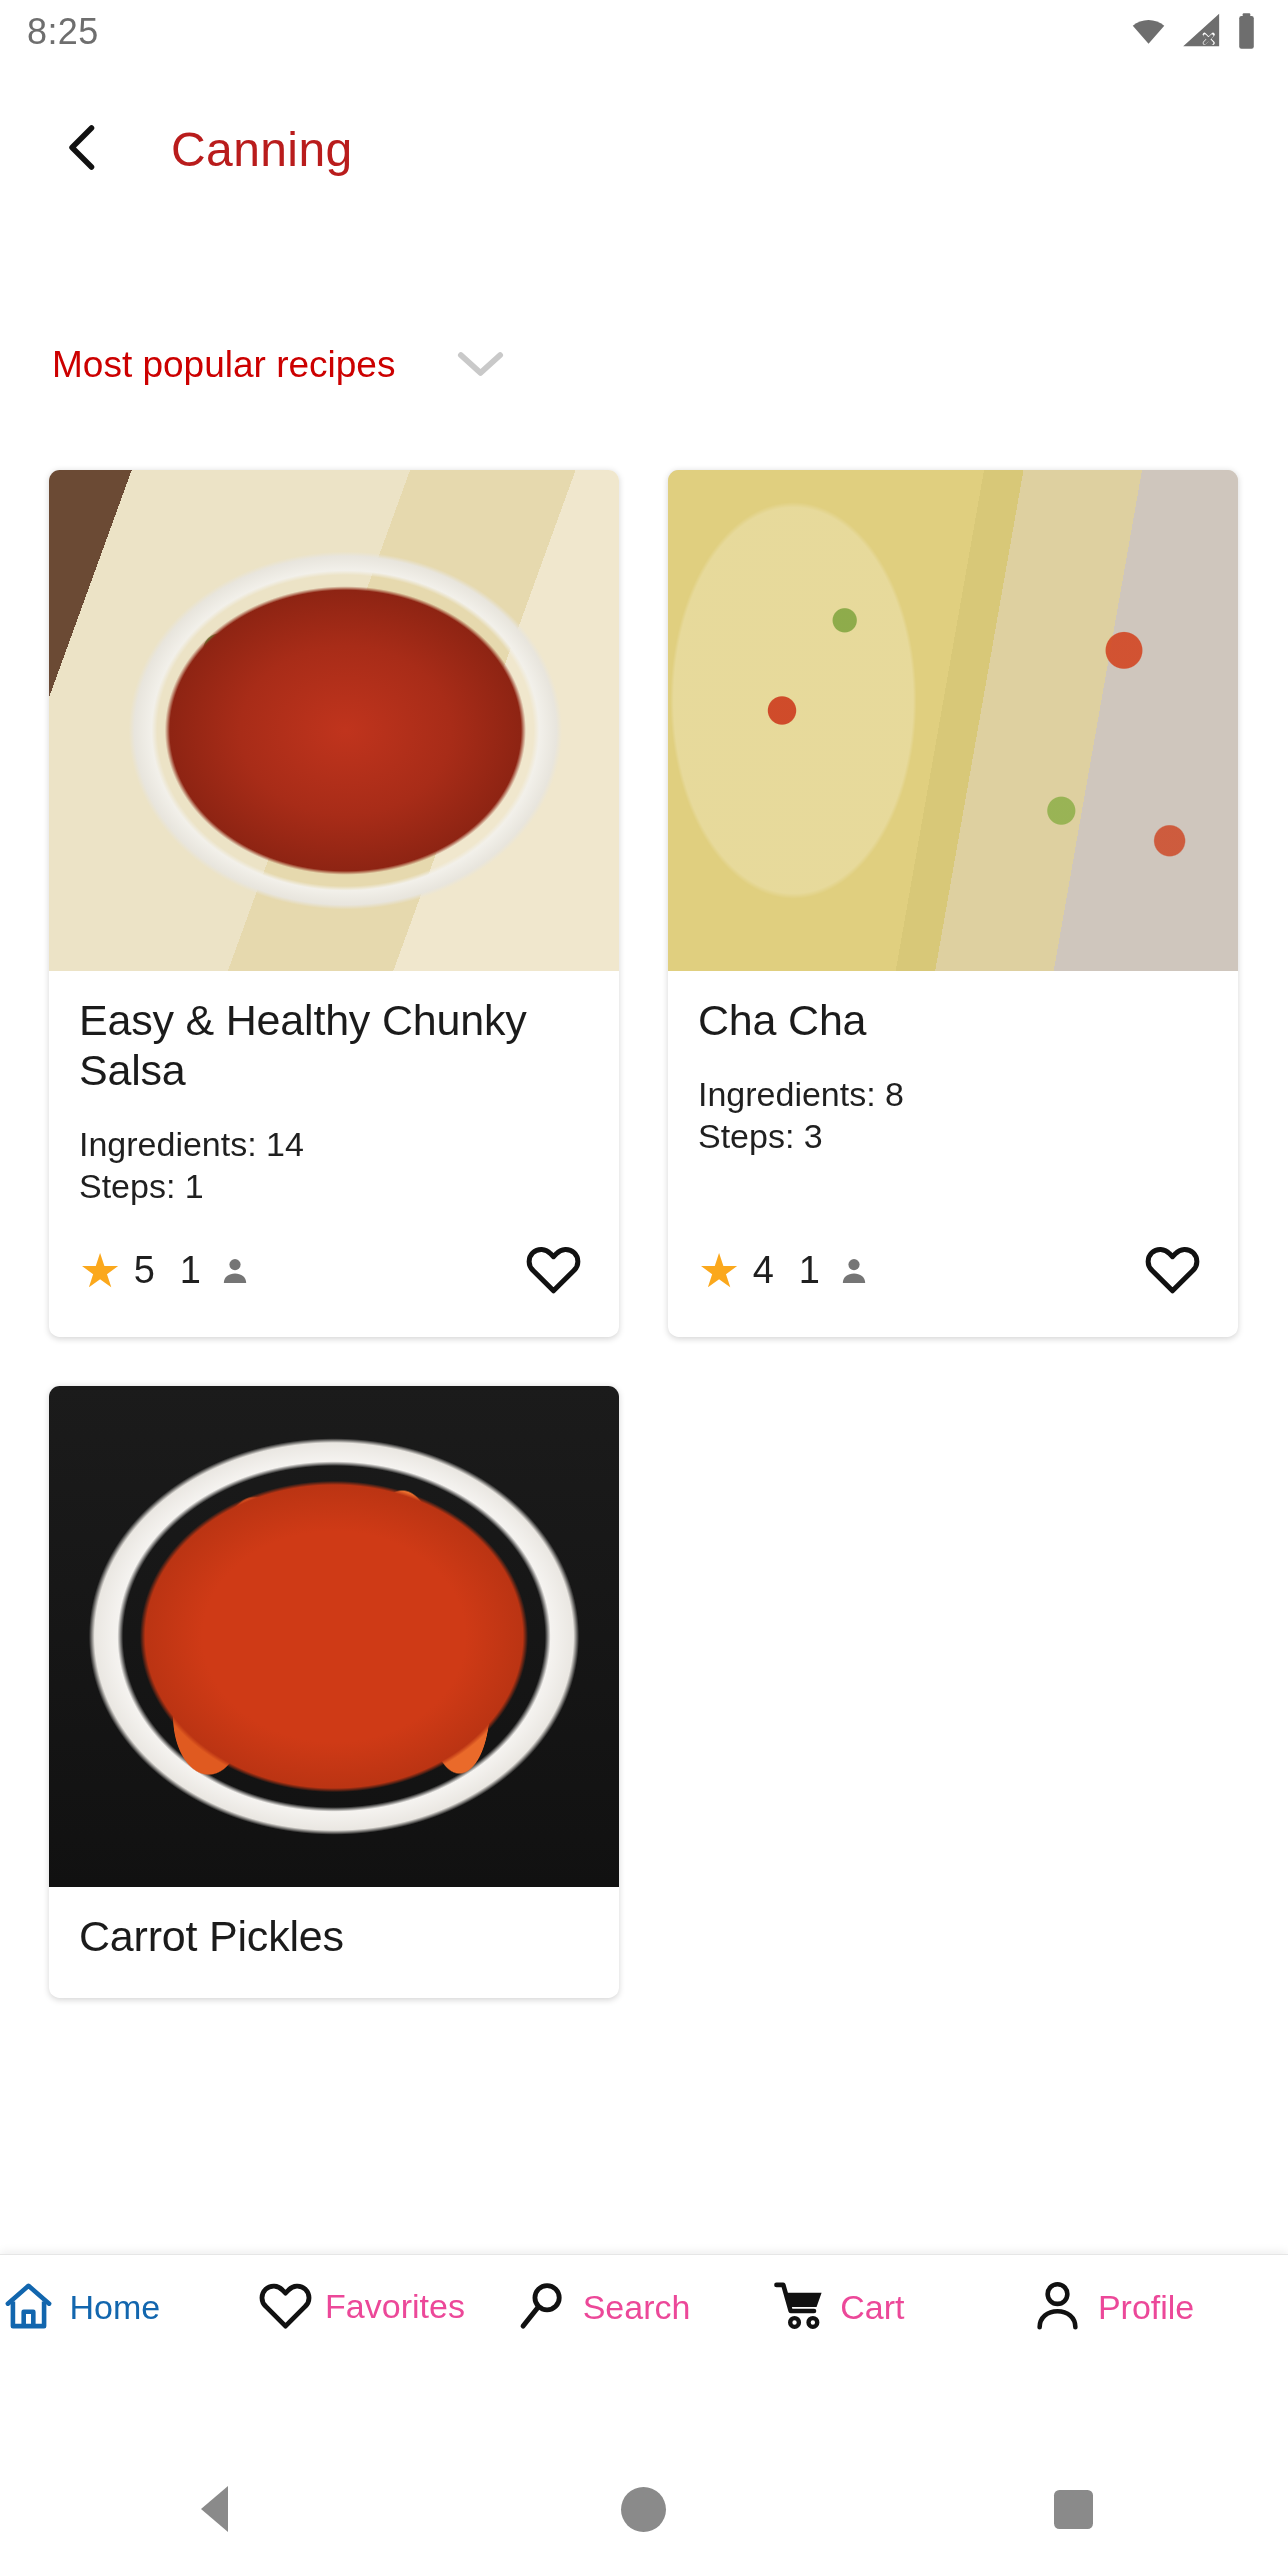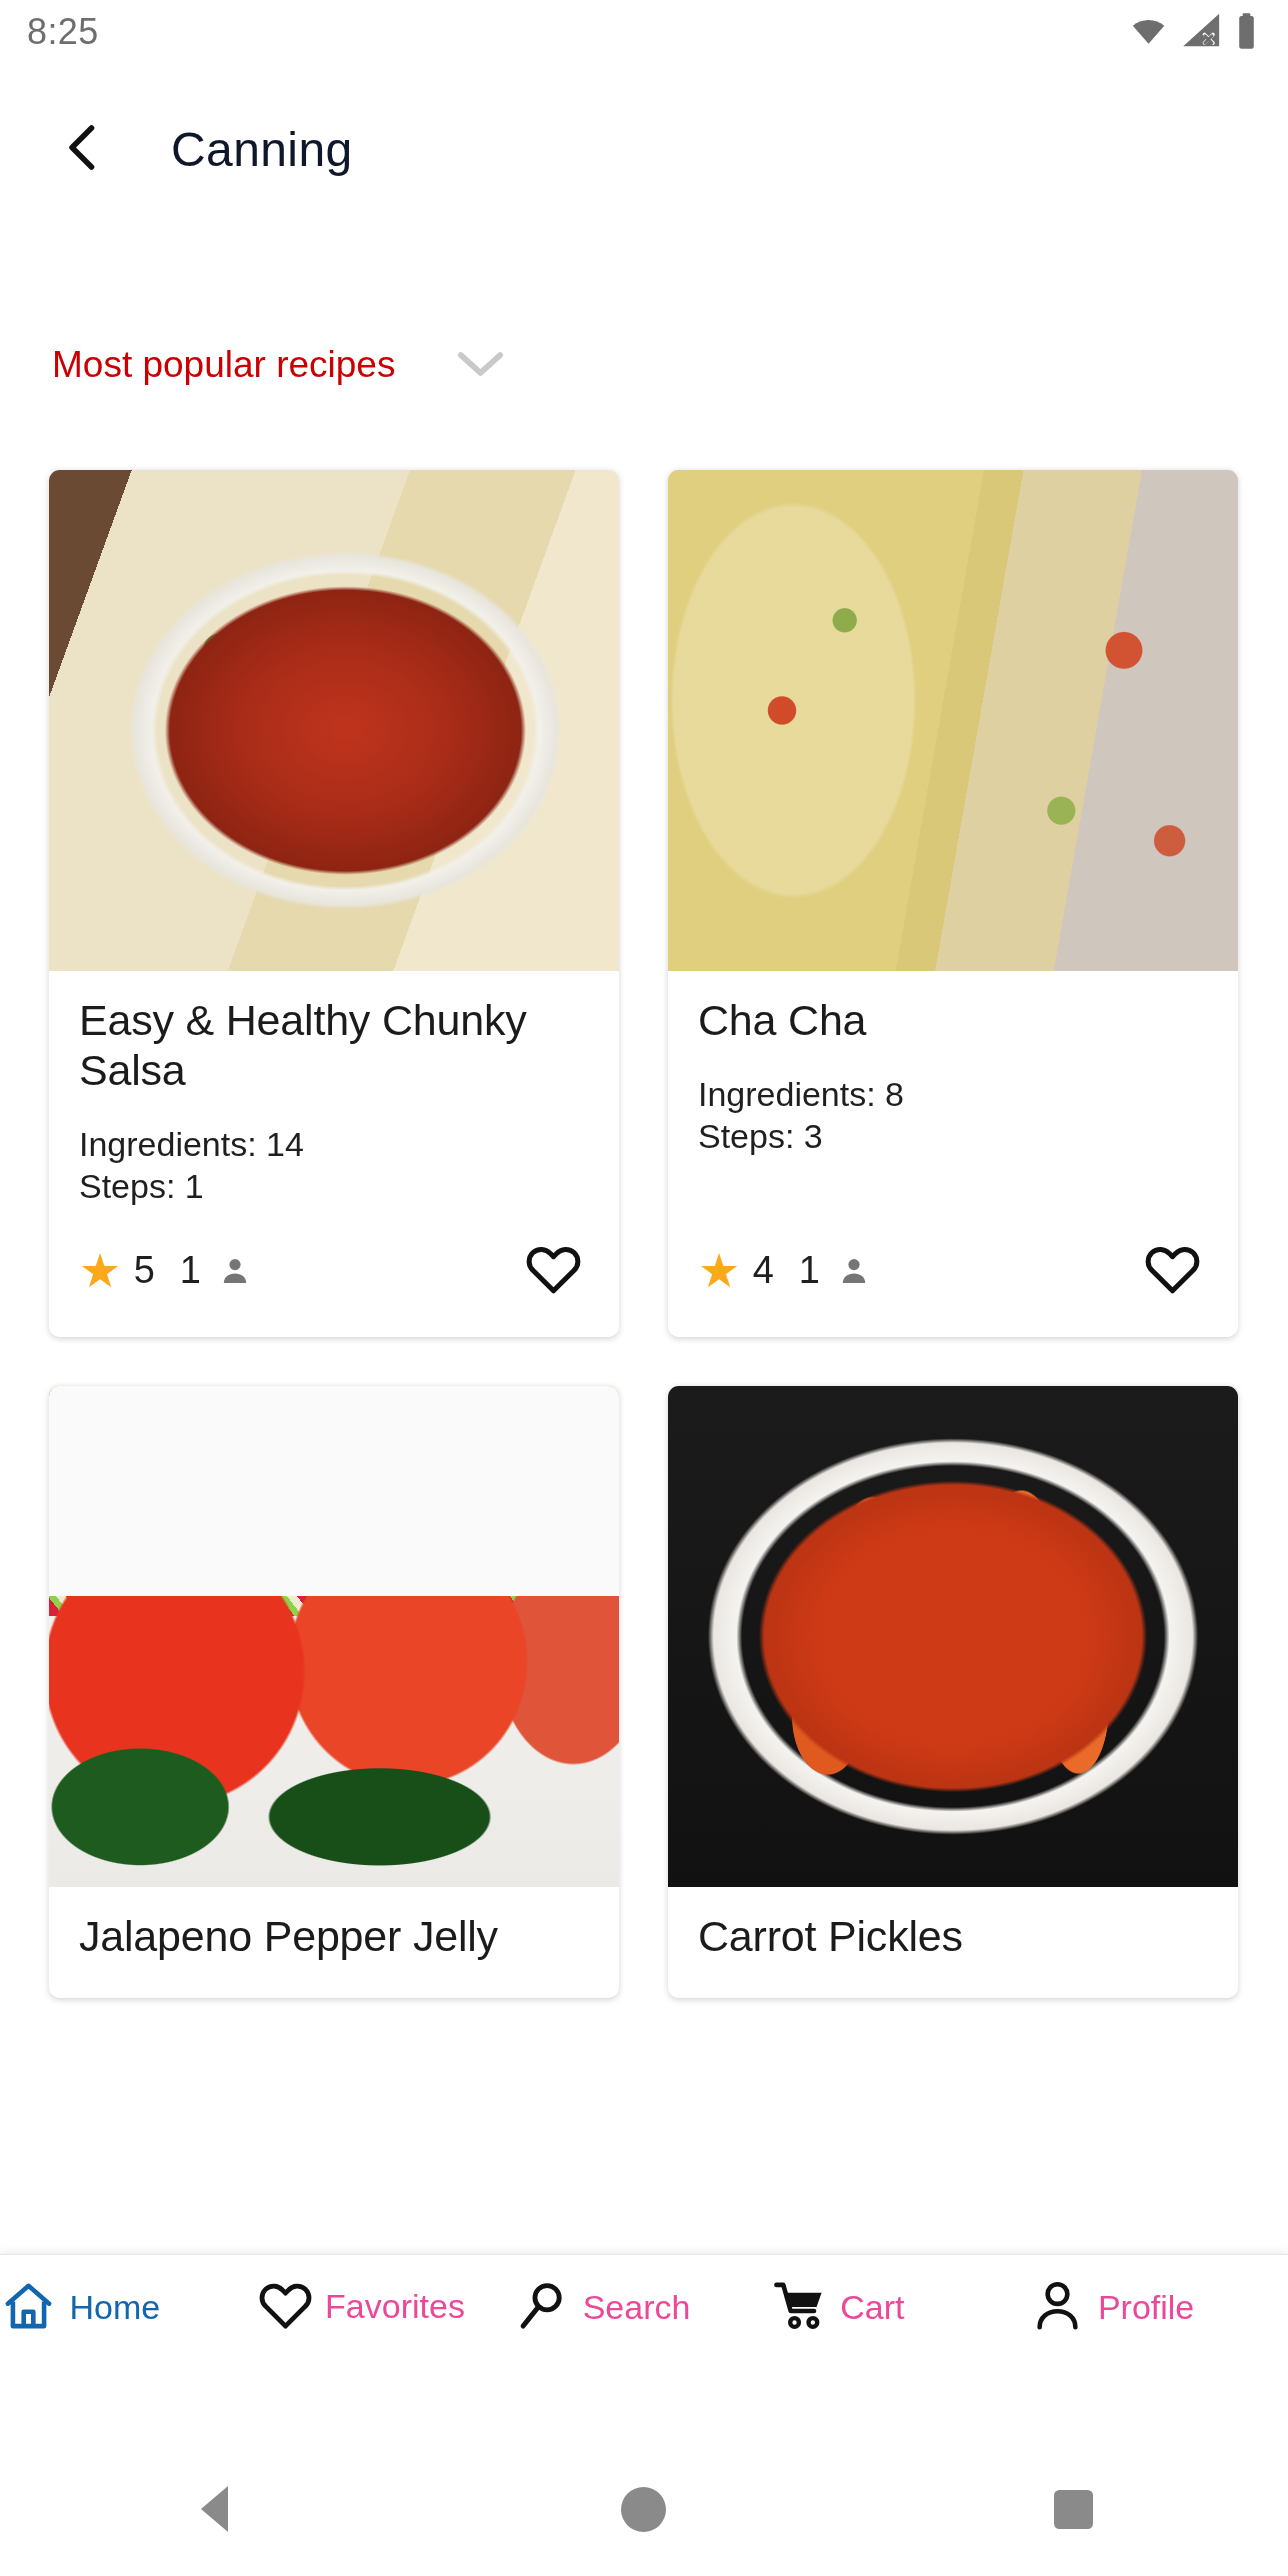--- a/index.html
+++ b/index.html
@@ -24,21 +24,21 @@
   .app-bar{
     position:absolute; top:64px; left:0; width:1288px; height:170px;
     display:flex; align-items:center;
   }
   .back-btn{
     width:107px; height:107px; margin-left:30px;
     display:flex; align-items:center; justify-content:center;
     cursor:pointer;
   }
   .app-title{
-    font-size:48px; color:#0f172a; margin-left:34px; letter-spacing:0.4px;
+    font-size:48px; color:#b91c1c; margin-left:34px; letter-spacing:0.4px;
   }
 
   
   .filter-row{
     position:absolute; top:324px; left:0; width:1288px; height:82px;
     display:flex; align-items:center;
   }
   .filter-label{
     margin-left:52px; font-size:37px; font-weight:normal; color:#cc0000;
   }
@@ -283,28 +283,20 @@
         <div class="heart-btn">
           <span>
             <svg width="57" height="54" viewBox="0 0 24 22">
               <path d="M12 20.2 3.4 11.6a5.1 5.1 0 1 1 7.3-7.1l1.3 1.3 1.3-1.3a5.1 5.1 0 1 1 7.3 7.1L12 20.2z" fill="none" stroke="#111" stroke-width="2.1" stroke-linejoin="round"></path>
             </svg>
           </span>
         </div>
       </div>
     </div>
 
-    <div class="card row2">
-      <div class="card-img">
-          <div class="img-jelly"></div>
-        </div>
-      <div class="card-body">
-        <div class="card-title">Jalapeno Pepper Jelly</div>
-      </div>
-    </div>
 
     <div class="card row2">
       <div class="card-img">
           <div class="img-carrot"></div>
         </div>
       <div class="card-body">
         <div class="card-title">Carrot Pickles</div>
       </div>
     </div>
 

